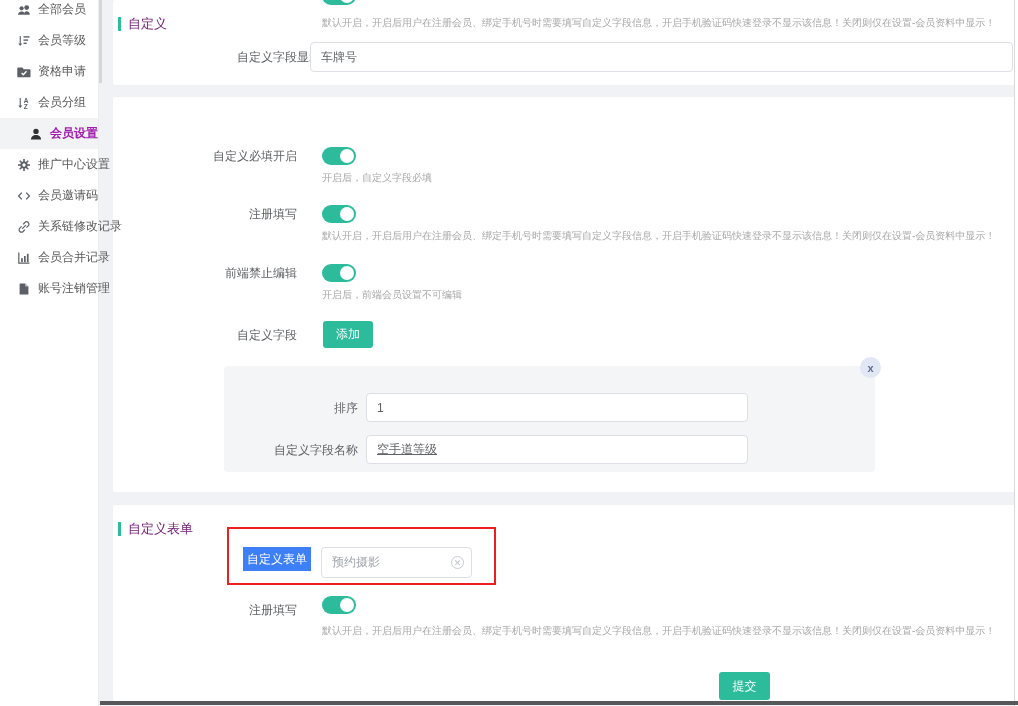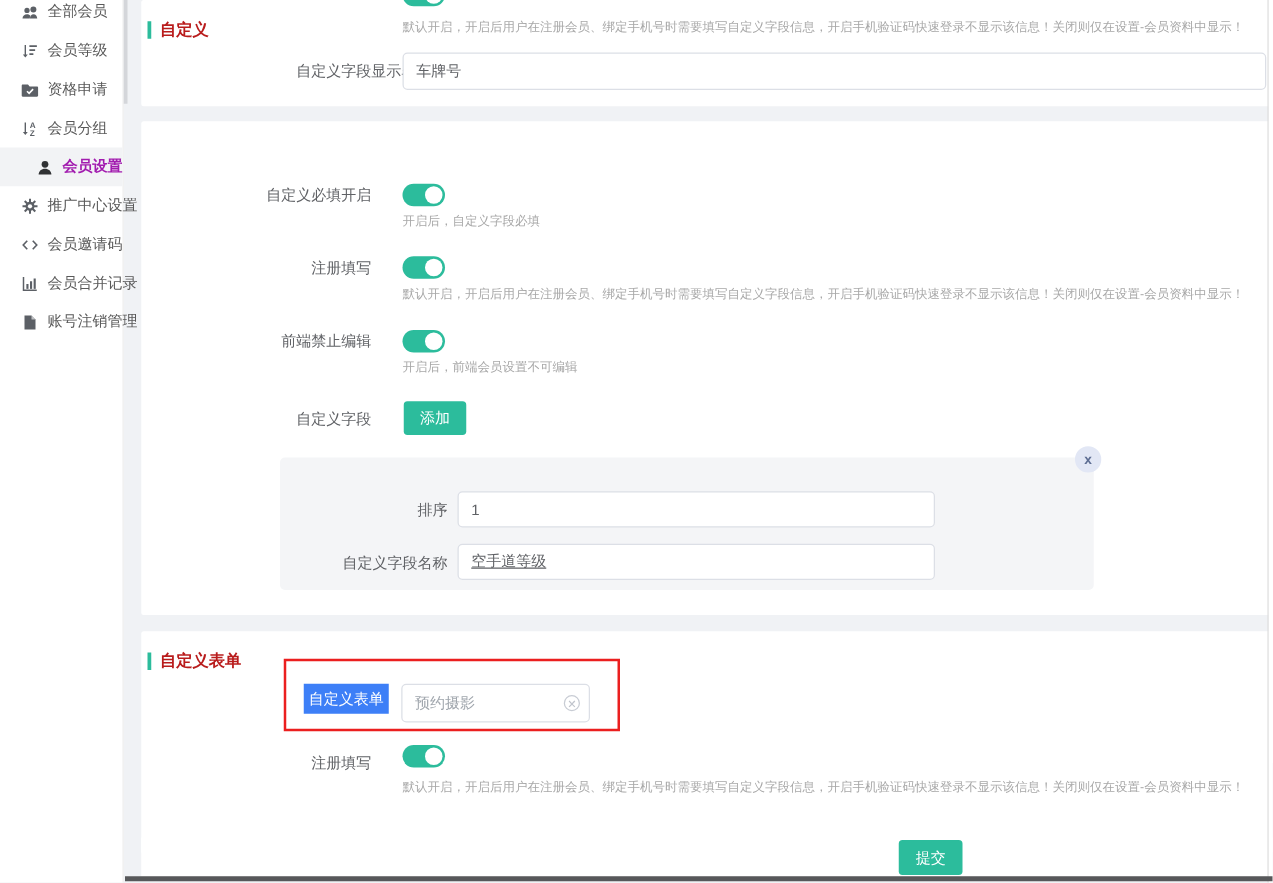--- a/index.html
+++ b/index.html
@@ -31,21 +31,21 @@
   
   .flabel{position:absolute;left:0;width:184px;text-align:right;font-size:12px;color:#606266;line-height:16px;white-space:nowrap;}
   .hint{position:absolute;left:209px;right:4px;font-size:10px;color:#a8a8a8;line-height:13px;white-space:nowrap;overflow:hidden;}
   .tinput{position:absolute;box-sizing:border-box;height:30px;border:1px solid #dcdfe6;border-radius:4px;background:#fff;font-size:12px;color:#606266;display:flex;align-items:center;padding:0 10px;}
   .toggle{position:absolute;width:34px;height:18px;border-radius:9px;background:#c0c4cc;cursor:pointer;}
   .toggle[data-on="true"]{background:var(--green,#2cbc9c);}
   .toggle .knob{position:absolute;top:2px;right:2px;width:14px;height:14px;border-radius:50%;background:#fff;}
   .gbtn{position:absolute;background:var(--green,#2cbc9c);color:#fff;font-size:12px;border:none;border-radius:3px;display:flex;align-items:center;justify-content:center;cursor:pointer;}
   .sec-head{position:absolute;left:5px;display:flex;align-items:center;}
   .sec-bar{width:3px;height:14px;background:var(--green,#2cbc9c);margin-right:7px;}
-  .sec-title{font-size:13px;font-weight:bold;color:#b91c1c;}
+  .sec-title{font-size:13px;font-weight:normal;color:#701a75;}
   
   .panel{position:absolute;left:111px;top:269px;width:651px;height:106px;background:#f4f5f7;border-radius:4px;}
   .panel-close{position:absolute;right:-6px;top:-9px;width:21px;height:21px;border-radius:50%;background:#e2e7f5;color:#5d6d92;font-size:11px;display:flex;align-items:center;justify-content:center;cursor:pointer;font-weight:bold;}
   .panel .plabel{position:absolute;left:0;width:134px;text-align:right;font-size:12px;color:#606266;line-height:16px;white-space:nowrap;}
   .panel .tinput{left:142px;width:382px;height:29px;}
   
   .redbox{position:absolute;left:114px;top:22px;width:265px;height:54px;border:2px solid #eb1f1f;z-index:4;pointer-events:none;}
   .sel-label{position:absolute;left:130px;top:42px;background:#3d7ff7;color:#fff;font-size:12px;line-height:12px;padding:6px 4px;white-space:nowrap;}
   .clearable{left:208px;top:42px;width:151px;height:31px;color:#a0a6ad;padding-right:26px;}
   .clear-ic{position:absolute;right:7px;top:50%;margin-top:-7px;width:13px;height:13px;border:1px solid #c8ccd4;border-radius:50%;color:#c0c4cc;font-size:9px;line-height:12px;text-align:center;box-sizing:border-box;cursor:pointer;}
@@ -124,20 +124,30 @@
         <span class="icon">
           <svg viewBox="0 0 14 14">
             <path d="M4.8 3.6L1.6 7l3.2 3.4M9.2 3.6L12.4 7 9.2 10.4" fill="none" stroke="currentColor" stroke-width="1.3"></path>
           </svg>
         </span>
         <span class="lbl">会员邀请码</span>
       </div>
       <div class="side-item">
         <span class="icon">
           <svg viewBox="0 0 14 14">
+            <path d="M5.2 8.8l3.6-3.6" fill="none" stroke="currentColor" stroke-width="1.2"></path>
+            <path d="M9.4 7.6l1.8-1.8a2.3 2.3 0 0 0-3.3-3.3L6.1 4.3" fill="none" stroke="currentColor" stroke-width="1.2"></path>
+            <path d="M4.6 6.4L2.8 8.2a2.3 2.3 0 0 0 3.3 3.3l1.8-1.8" fill="none" stroke="currentColor" stroke-width="1.2"></path>
+          </svg>
+        </span>
+        <span class="lbl">关系链修改记录</span>
+      </div>
+      <div class="side-item">
+        <span class="icon">
+          <svg viewBox="0 0 14 14">
             <path d="M1.8 1.6v10.6h10.6" fill="none" stroke="currentColor" stroke-width="1.2"></path>
             <rect x="4.1" y="7.2" width="1.7" height="3.9"></rect>
             <rect x="7" y="5" width="1.7" height="6.1"></rect>
             <rect x="9.9" y="2.8" width="1.7" height="8.3"></rect>
           </svg>
         </span>
         <span class="lbl">会员合并记录</span>
       </div>
       <div class="side-item">
         <span class="icon">
@@ -153,21 +163,21 @@
 <div class="side-scroll"></div>
 
 <div class="main">
 
   <div class="card" id="card-top">
     <div class="toggle" style="left:209px;top:-13px;" data-on="true">
         <span class="knob"></span>
       </div>
     <div class="hint" style="top:16px;">默认开启，开启后用户在注册会员、绑定手机号时需要填写自定义字段信息，开启手机验证码快速登录不显示该信息！关闭则仅在设置-会员资料中显示！</div>
     <div class="flabel" style="top:49px;padding-left:48px;">自定义字段显示名称</div>
-    <div class="tinput" style="left:209px;top:42px;right:5px;">
+    <div class="tinput" style="left:197px;top:42px;right:5px;">
       <span>车牌号</span>
     </div>
   </div>
 
   <div class="card" id="card-custom">
     <div class="sec-head" style="top:106px;margin-top:-95px;top:13px;">
       <span class="sec-bar"></span>
       <span class="sec-title">自定义</span>
     </div>
 

